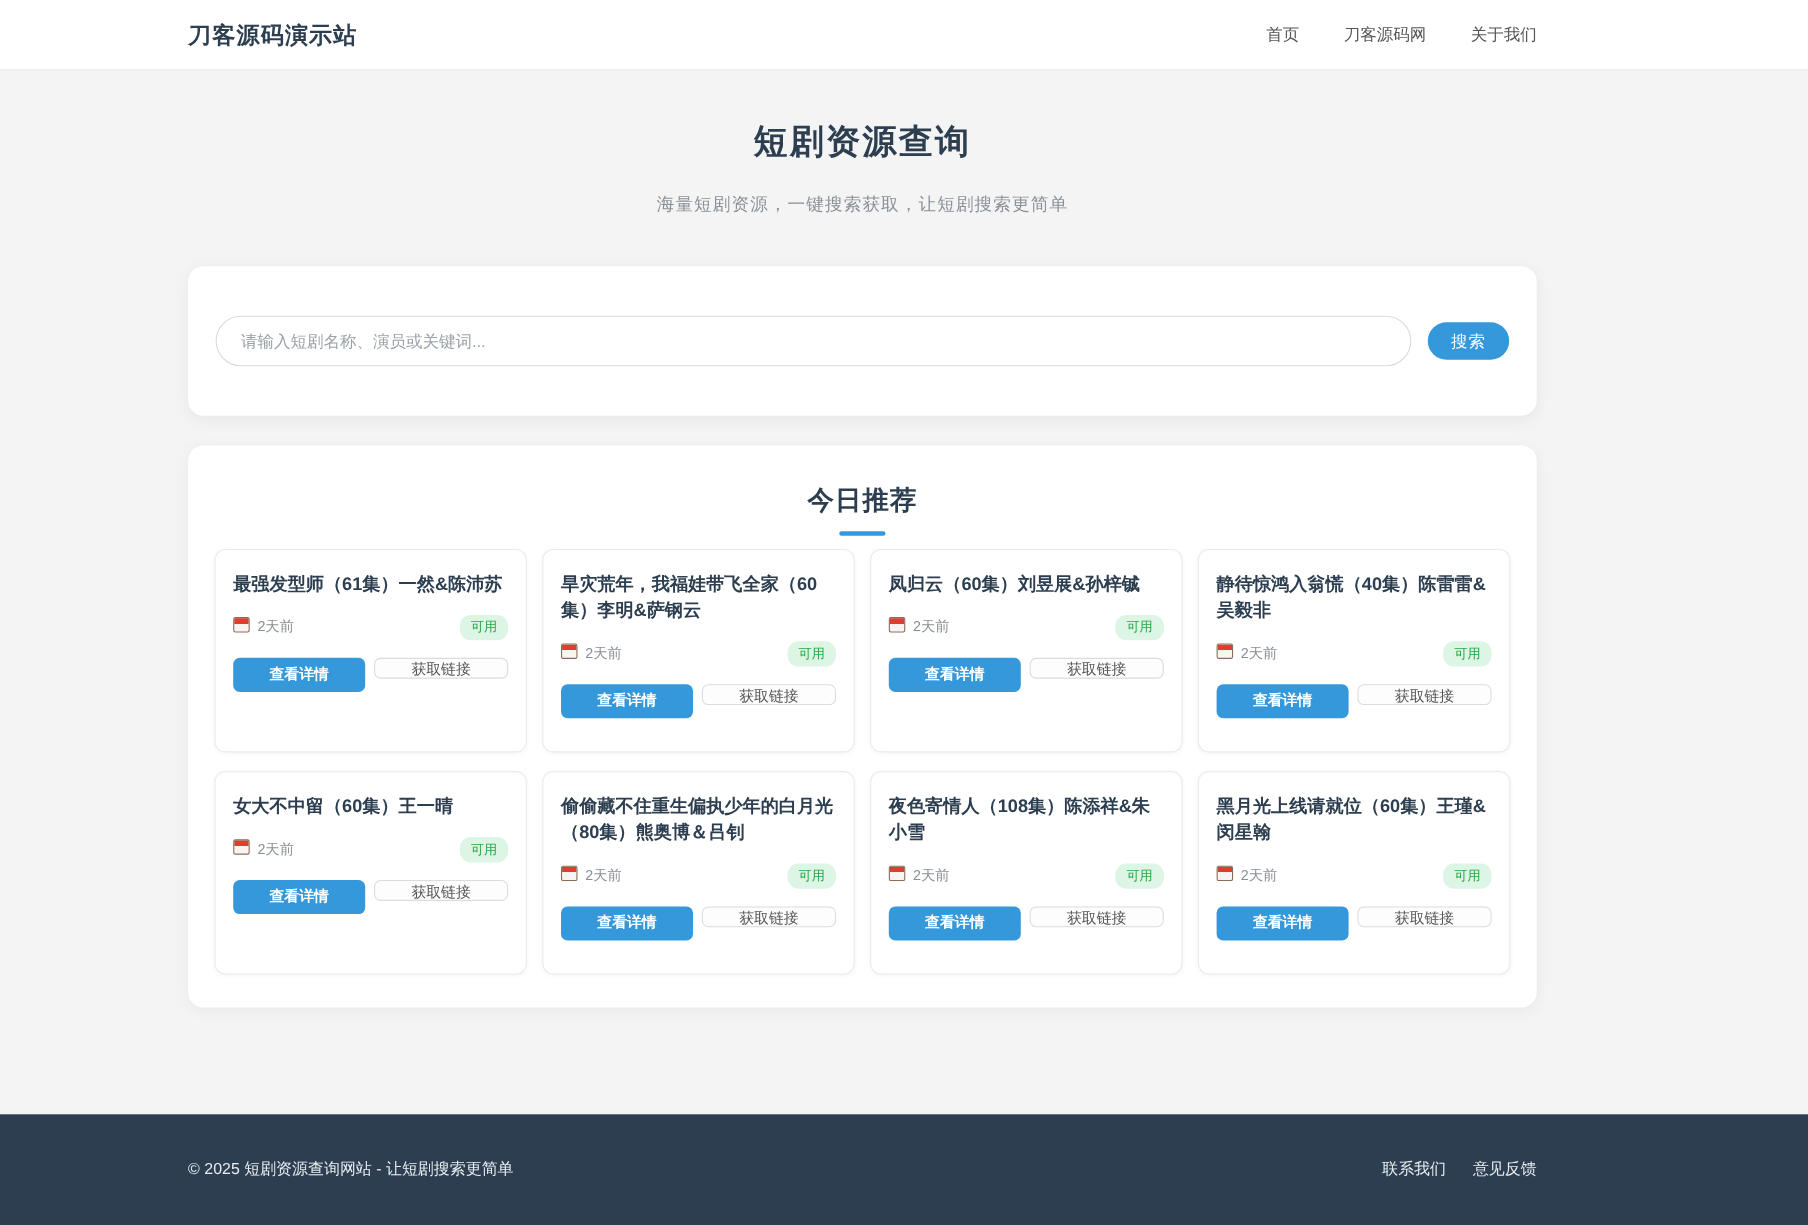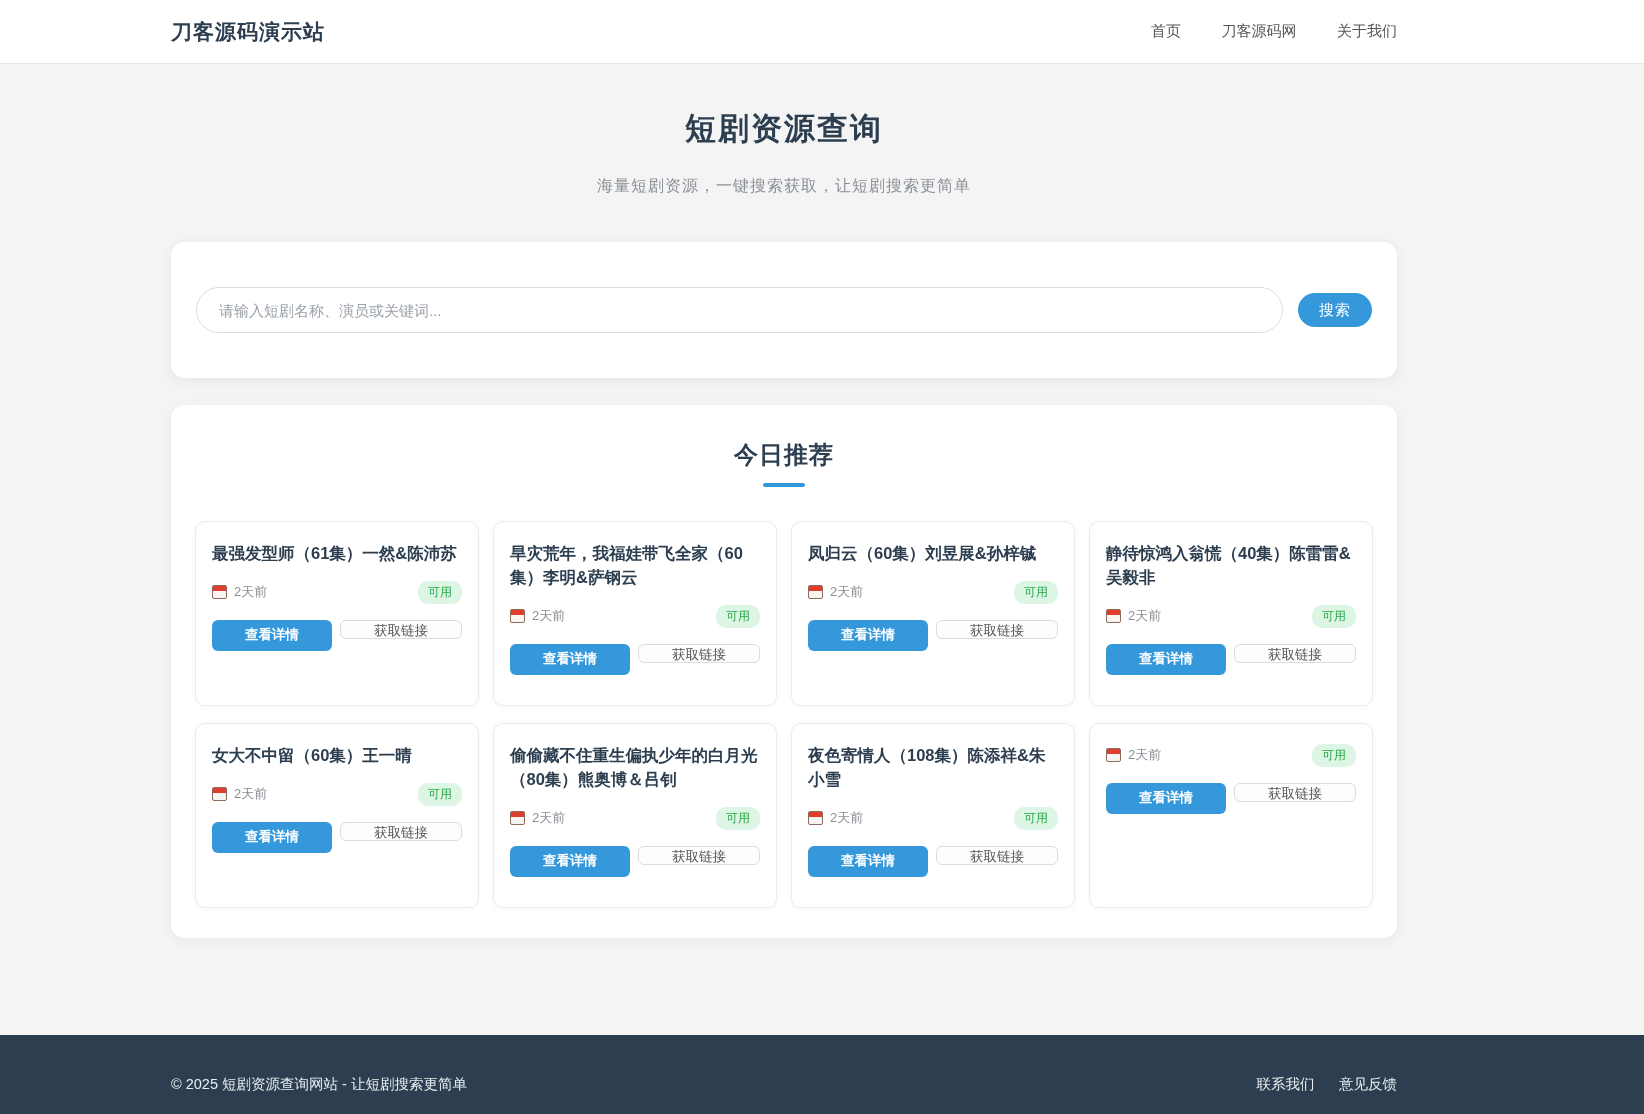--- a/index.html
+++ b/index.html
@@ -41,30 +41,30 @@
   }
 
   
   .main-card {
     background:#fff; border-radius:14px; margin-top:27px;
     box-shadow:0 3px 14px rgba(0,0,0,.05);
     padding:34px 24px 30px;
   }
   .section-title { text-align:center; font-size:24px; font-weight:bold; color:#2c3e50; margin:0 0 12px; letter-spacing:1px; }
   .section-underline { width:42px; height:4px; border-radius:2px; background:#3498db; margin:0 auto; }
-  .grid { display:grid; grid-template-columns:repeat(4,1fr); gap:17px 14px; margin-top:34px; }
+  .grid { display:grid; grid-template-columns:repeat(4,1fr); gap:17px 14px; margin-top:12px; }
 
   .card {
     background:#fff; border:1px solid #ececec; border-radius:10px;
     box-shadow:0 1px 5px rgba(0,0,0,.04);
     padding:20px 16px 30px; min-height:150px;
   }
   .card-title { font-size:16.5px; font-weight:bold; color:#2c3e50; line-height:1.45; margin:0 0 15px; }
   .card-meta { display:flex; align-items:center; justify-content:space-between; margin-bottom:16px; }
-  .card-time { display:flex; align-items:center; gap:7px; color:#8a8f95; font-size:13px; }
+  .card-time { display:flex; gap:7px; color:#8a8f95; font-size:13px; }
   .calendar-icon {
     display:inline-block; width:15px; height:14px; border:1px solid #8d6a5a; border-radius:2px;
     background:linear-gradient(#df3e2e 0 5px, #f7f4f2 5px);
   }
   .badge { background:#ddf5e4; color:#27a745; font-size:12px; padding:3px 10px; border-radius:10px; }
   .card-actions { display:flex; gap:8px; }
   .btn-detail {
     flex:1; height:31px; border:none; border-radius:6px; cursor:pointer;
     background:#3498db; color:#fff; font-size:13.5px; font-weight:bold; font-family:inherit;
   }
@@ -208,20 +208,21 @@
           </span>
         <span class="badge">可用</span>
       </div>
       <div class="card-actions">
         <button class="btn-detail">查看详情</button>
         <button class="btn-link">获取链接</button>
       </div>
     </div>
 
     <div class="card">
+      <h3 class="card-title">黑月光上线请就位（60集）王瑾&amp;闵星翰</h3>
       <div class="card-meta">
         <span class="card-time">
             <span class="calendar-icon"></span>
             <span>2天前</span>
           </span>
         <span class="badge">可用</span>
       </div>
       <div class="card-actions">
         <button class="btn-detail">查看详情</button>
         <button class="btn-link">获取链接</button>

